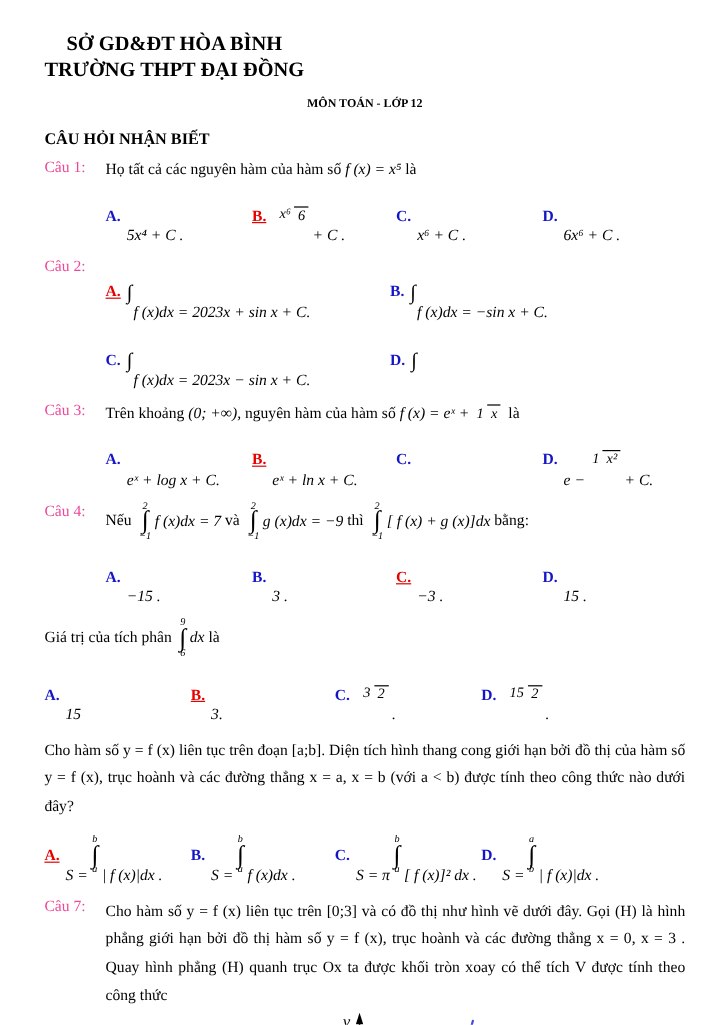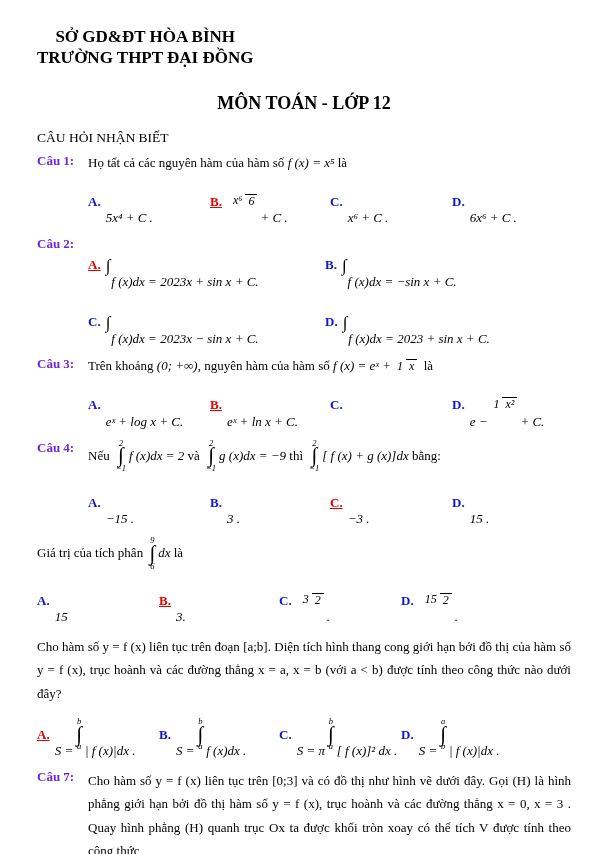--- a/index.html
+++ b/index.html
@@ -5,25 +5,25 @@
   html,body{margin:0;padding:0;}
   body{
     width:601px;height:854px;overflow:hidden;background:#ffffff;
     font-family:"Liberation Serif","DejaVu Serif",serif;
     font-size:13px;color:#000;
   }
   .page{padding:26px 30px 0 37px;}
   
   .hdr-left{display:inline-block;text-align:center;font-weight:bold;font-size:17px;line-height:1.25;}
   .title{text-align:center;font-weight:bold;font-size:13.5px;margin-top:9px;}
-  .subject{text-align:center;font-weight:bold;font-size:18px;margin-top:24px;}
-  .section{font-weight:normal;font-size:13.5px;margin-top:16px;}
+  .subject{text-align:center;font-weight:bold;font-size:10px;margin-top:12px;}
+  .section{font-weight:bold;font-size:13.5px;margin-top:16px;}
   
   .q{display:flex;margin-top:7px;}
-  .ql{flex:0 0 51px;color:#6d28d9;font-weight:bold;}
+  .ql{flex:0 0 51px;color:#ec4899;font-weight:normal;}
   .qb{flex:1;min-width:0;}
   .qt{line-height:1.5;}
   .qpar{line-height:1.8;text-align:justify;}
   .math{font-style:italic;margin-top:33px;}
   
   .opts{display:grid;margin-top:3px;align-items:center;}
   .o4{grid-template-columns:122px 120px 122px auto;}
   .o2{grid-template-columns:237px auto;row-gap:3px;}
   .opt{display:flex;align-items:center;white-space:nowrap;line-height:1.6;}
   .ol{font-weight:bold;color:#1515c8;margin-right:5px;}
@@ -103,21 +103,20 @@
             <span class="math">f (x)dx = −sin x + C.</span>
           </div>
         <div class="opt">
             <span class="ol">C.</span>
             <span class="inl">∫</span>
             <span class="math">f (x)dx = 2023x − sin x + C.</span>
           </div>
         <div class="opt">
             <span class="ol">D.</span>
             <span class="inl">∫</span>
-            <span class="math">f (x)dx = 2023 + sin x + C.</span>
           </div>
       </div>
     </div>
   </div>
 
   <div class="q">
     <div class="ql">Câu 3:</div>
     <div class="qb">
       <div class="qt">
         <span>Trên khoảng </span><span class="math">(0; +∞),</span><span> nguyên hàm của hàm số </span><span class="math">f (x) = eˣ +</span><span class="frac">
@@ -151,21 +150,21 @@
   </div>
 
   <div class="q">
     <div class="ql">Câu 4:</div>
     <div class="qb">
       <div class="qt">
         <span>Nếu </span><span class="intg">
             <span class="lt">2</span>
             <span class="is">∫</span>
             <span class="lb">−1</span>
-          </span><span class="math">f (x)dx = 2</span><span> và </span><span class="intg">
+          </span><span class="math">f (x)dx = 7</span><span> và </span><span class="intg">
             <span class="lt">2</span>
             <span class="is">∫</span>
             <span class="lb">−1</span>
           </span><span class="math">g (x)dx = −9</span><span> thì </span><span class="intg">
             <span class="lt">2</span>
             <span class="is">∫</span>
             <span class="lb">−1</span>
           </span><span class="math">[ f (x) + g (x)]dx</span><span> bằng:</span>
       </div>
       <div class="opts o4">

